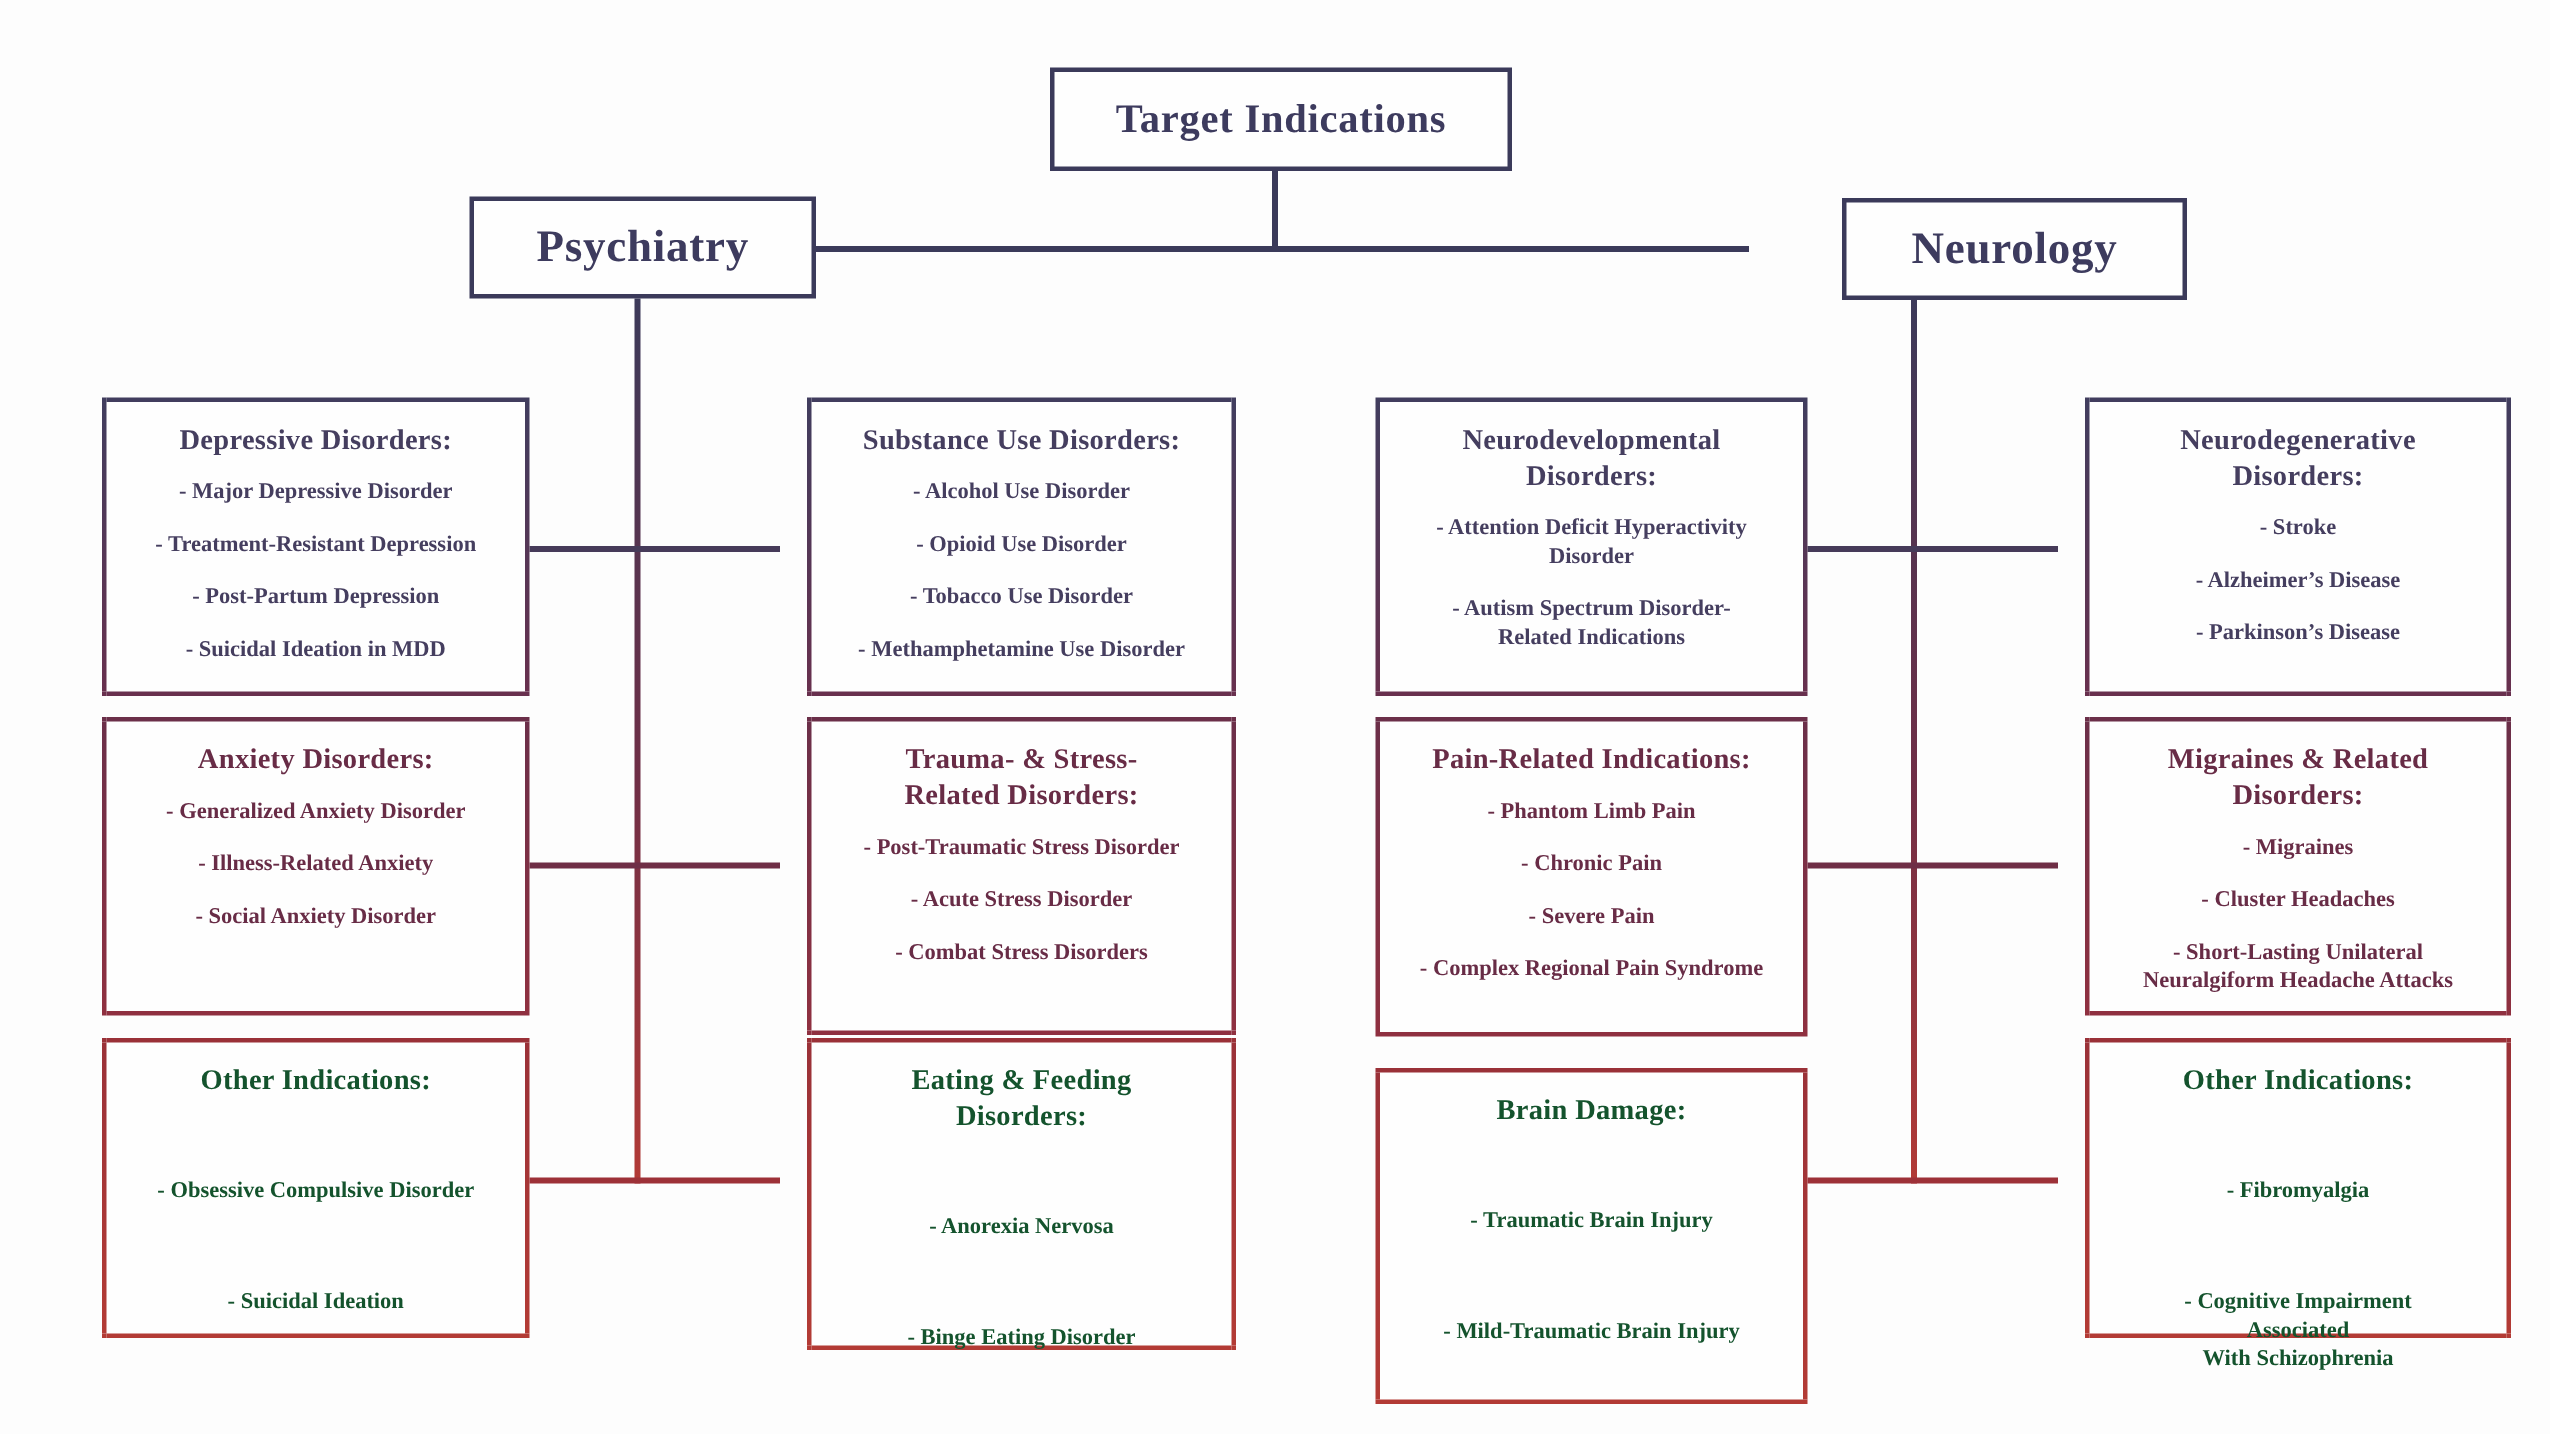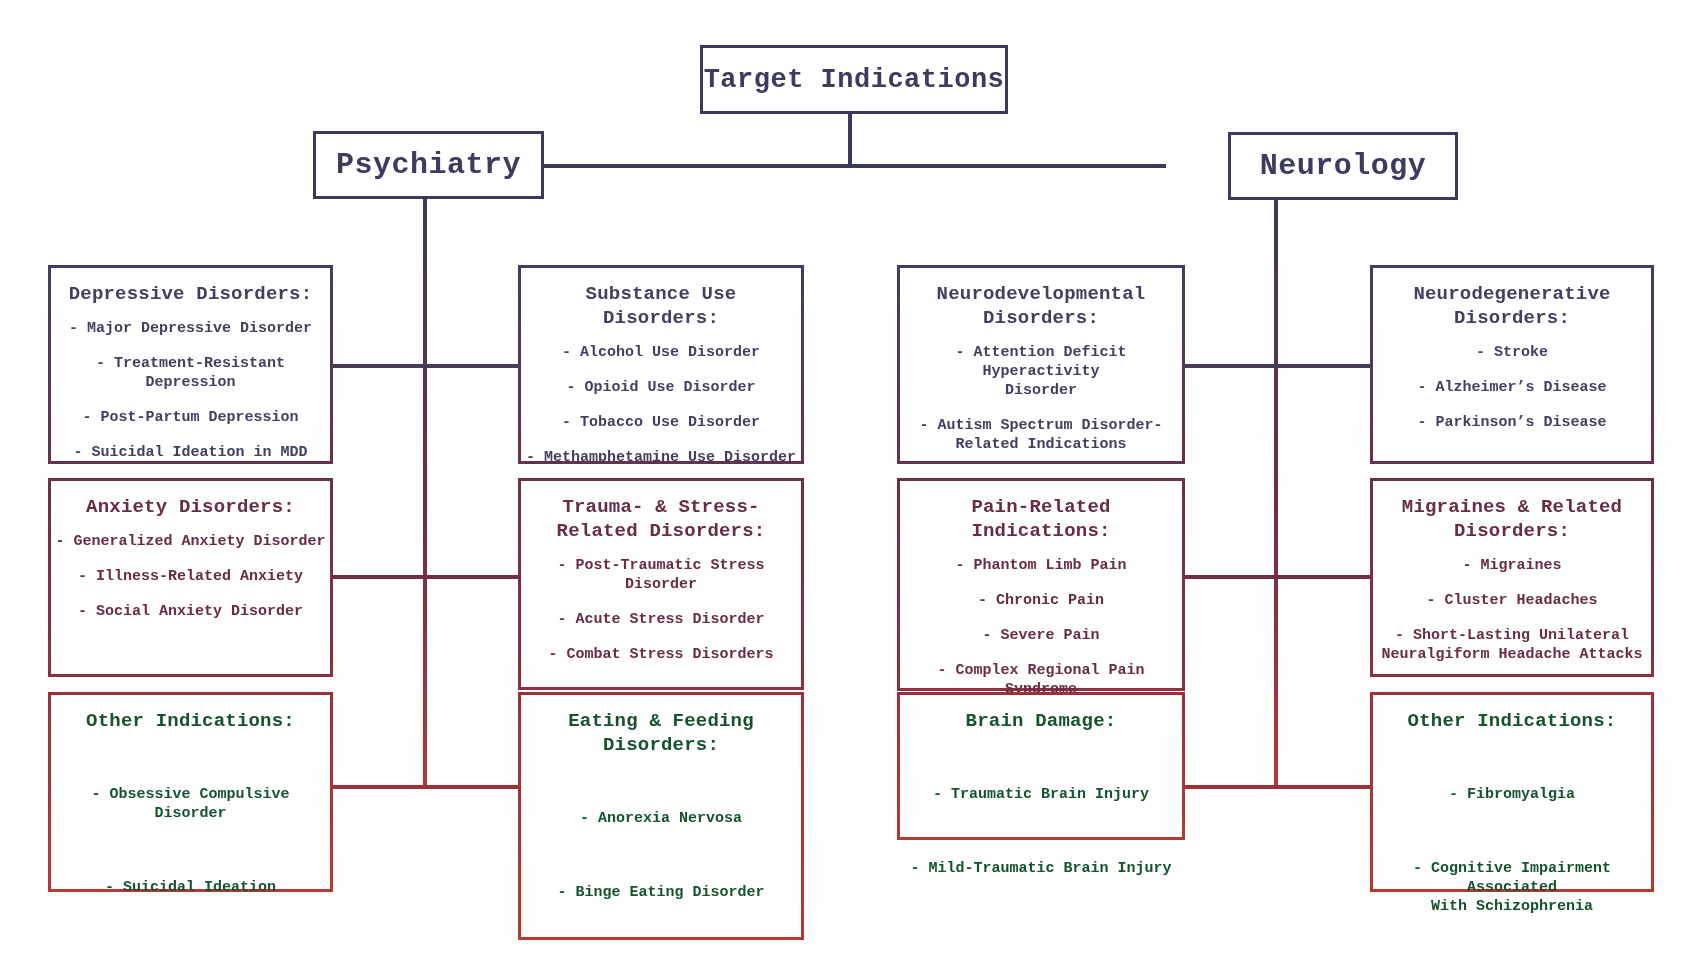--- a/index.html
+++ b/index.html
@@ -1,18 +1,18 @@
 <!DOCTYPE html>
 <html><head>
 <meta charset="utf-8">
 <style>
   html,body{margin:0;padding:0;background:#fdfdfd;}
   .canvas{
     position:relative;width:1700px;height:956px;background:#fdfdfd;
-    font-family:Liberation Mono, monospace;
+    font-family:Liberation Serif, serif;
     overflow:hidden;
   }
   
   .line{position:absolute;}
   .v-root,.h-root{background:#3b3a5a;}
   .v-branch{background:linear-gradient(to bottom,#3b3a5a 0%,#6f2e46 55%,#b23a36 100%);}
   .h-l1{background:#463b59;}
   .h-l2{background:#6f2e46;}
   .h-l3{background:#9d3138;}
 
@@ -23,21 +23,21 @@
     font-weight:bold;color:#3d3b5e;letter-spacing:.5px;
   }
   .title-box{font-size:27px;}
   .branch-box{font-size:30px;}
 
   
   .node{
     position:absolute;background:#fefefe;box-sizing:border-box;
     border:3px solid transparent;
     display:flex;flex-direction:column;align-items:center;
-    padding:14px 3px 6px 3px;text-align:center;
+    padding:14px 3px 6px 3px;text-align:center;margin-left:20px;
   }
   .node .node-title{
     font-weight:bold;font-size:19px;line-height:24px;
     white-space:pre-line;margin-bottom:13px;letter-spacing:.2px;
   }
   .node .node-item{
     font-weight:bold;font-size:15px;line-height:19px;
     white-space:pre-line;margin-bottom:16px;
   }
   .r1{border-image:linear-gradient(to bottom,#413d5e,#68304e) 1;color:#453e5f;}
@@ -96,21 +96,21 @@
     <div class="node-item">- Tobacco Use Disorder</div>
     <div class="node-item">- Methamphetamine Use Disorder</div>
   </div>
   <div class="node r2" style="left:518px;top:478px;width:286px;height:212px;">
     <div class="node-title">Trauma- &amp; Stress-
 Related Disorders:</div>
     <div class="node-item">- Post-Traumatic Stress Disorder</div>
     <div class="node-item">- Acute Stress Disorder</div>
     <div class="node-item">- Combat Stress Disorders</div>
   </div>
-  <div class="node r3" style="left:518px;top:692px;width:286px;height:248px;">
+  <div class="node r3" style="left:518px;top:692px;width:286px;height:208px;">
     <div class="node-title">Eating &amp; Feeding
 Disorders:</div>
     <div class="node-item">- Anorexia Nervosa</div>
     <div class="node-item">- Binge Eating Disorder</div>
   </div>
 
   <div class="node r1" style="left:897px;top:265px;width:288px;height:199px;text-align:center;">
     <div class="node-title">Neurodevelopmental
 Disorders:</div>
     <div class="node-item">- Attention Deficit Hyperactivity
@@ -118,21 +118,21 @@
     <div class="node-item">- Autism Spectrum Disorder-
 Related Indications</div>
   </div>
   <div class="node r2" style="left:897px;top:478px;width:288px;height:213px;">
     <div class="node-title">Pain-Related Indications:</div>
     <div class="node-item">- Phantom Limb Pain</div>
     <div class="node-item">- Chronic Pain</div>
     <div class="node-item">- Severe Pain</div>
     <div class="node-item">- Complex Regional Pain Syndrome</div>
   </div>
-  <div class="node r3" style="left:897px;top:692px;width:288px;height:148px;">
+  <div class="node r3" style="left:897px;top:712px;width:288px;height:224px;">
     <div class="node-title">Brain Damage:</div>
     <div class="node-item">- Traumatic Brain Injury</div>
     <div class="node-item">- Mild-Traumatic Brain Injury</div>
   </div>
 
   <div class="node r1" style="left:1370px;top:265px;width:284px;height:199px;">
     <div class="node-title">Neurodegenerative
 Disorders:</div>
     <div class="node-item">- Stroke</div>
     <div class="node-item">- Alzheimer’s Disease</div>

